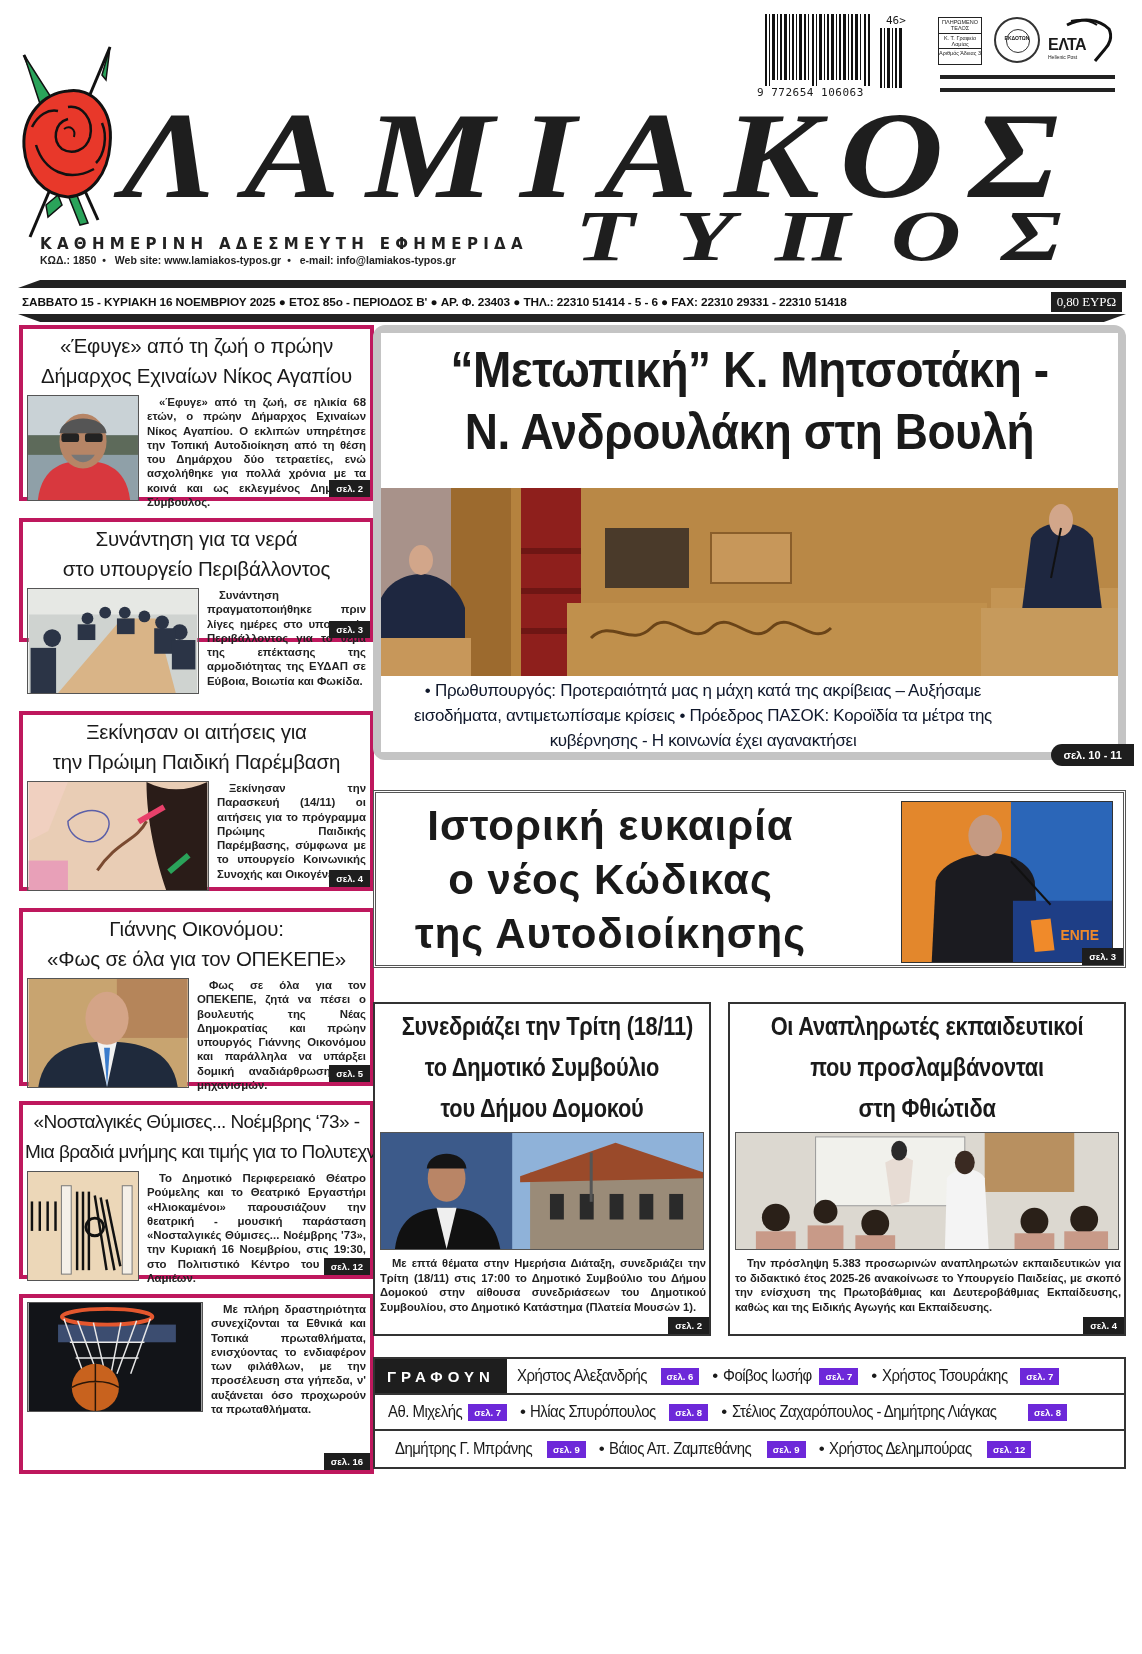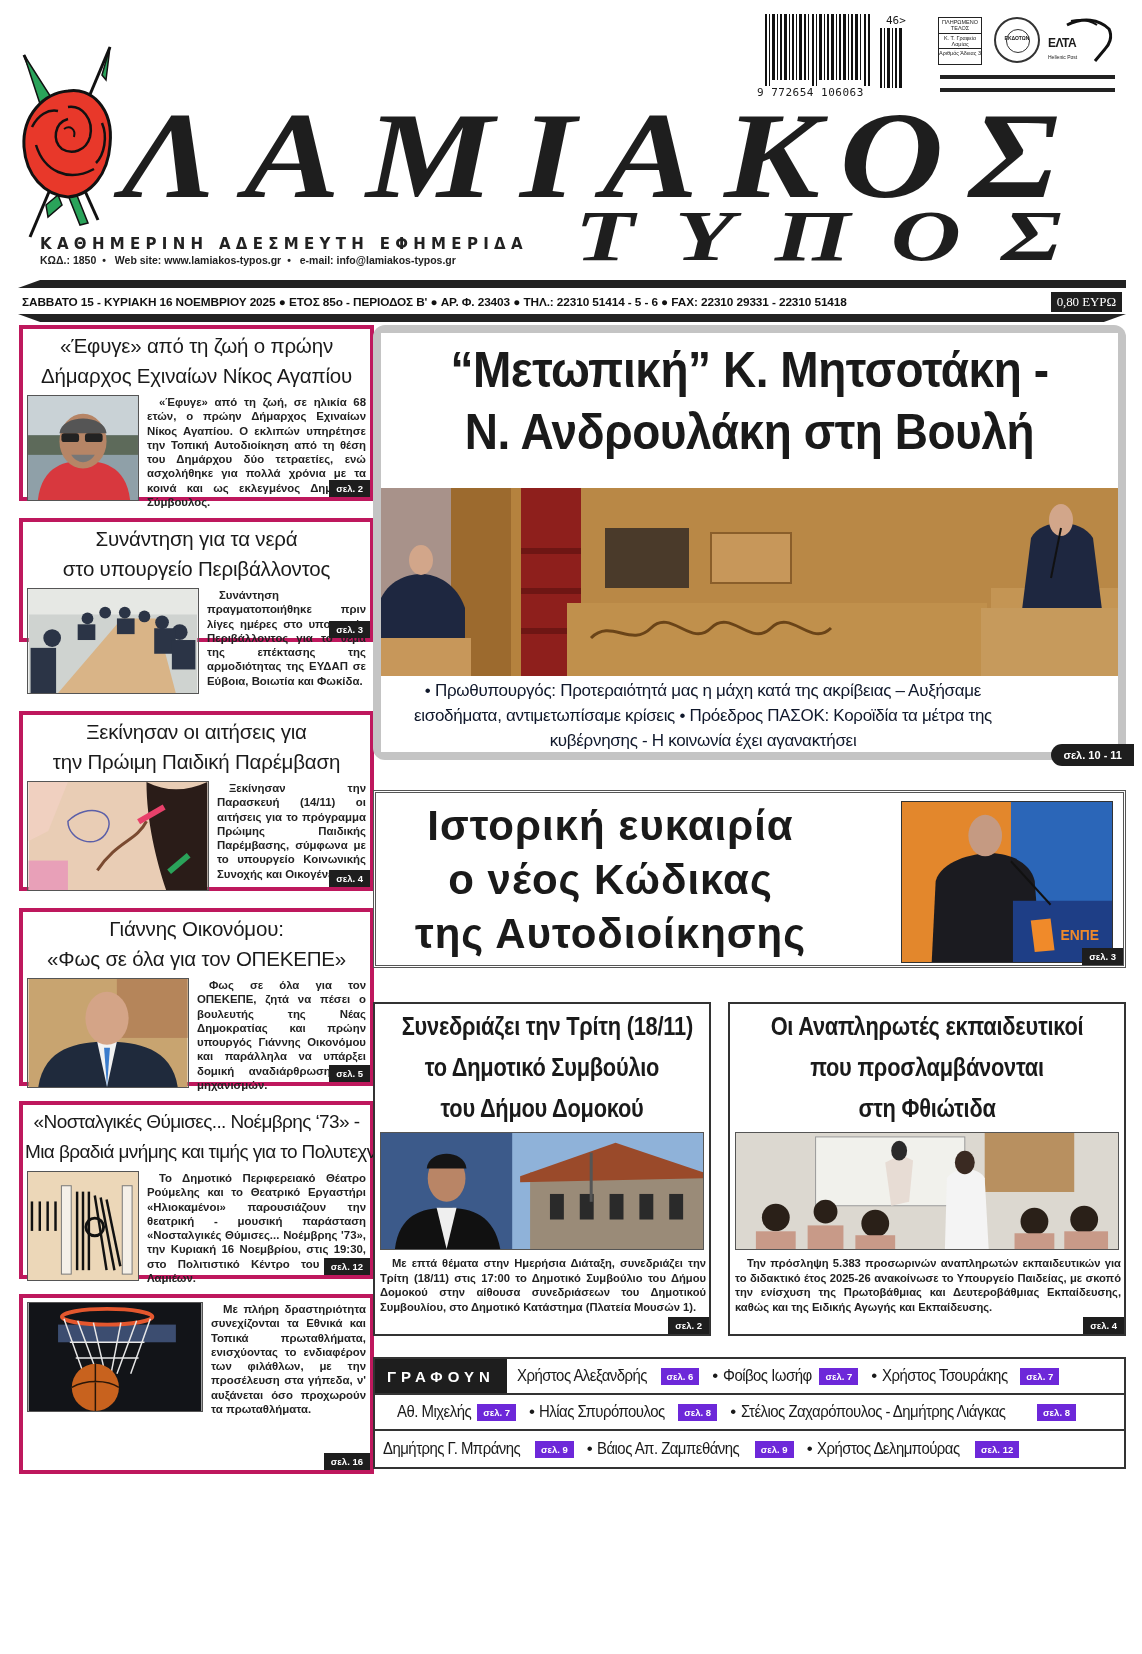--- a/index.html
+++ b/index.html
@@ -18,21 +18,21 @@
   .barcode { position: absolute; left: 765px; top: 14px; width: 105px; height: 72px; }
   .barcode-num { position: absolute; left: 757px; top: 86px; font-size: 11px; letter-spacing: 0.5px; font-family: "DejaVu Sans Mono", monospace; }
   .barcode2 { position: absolute; left: 880px; top: 28px; width: 22px; height: 60px; }
   .barcode2-num { position: absolute; left: 886px; top: 14px; font-size: 11px; font-family: "DejaVu Sans Mono", monospace; }
   .postal-box { position: absolute; left: 938px; top: 17px; width: 44px; height: 48px; border: 1px solid #222; font-size: 5.5px; text-align: center; line-height: 1.15; }
   .postal-box div { border-bottom: 1px solid #222; padding: 1px 0; }
   .postal-box div:last-child { border-bottom: none; }
   .stamp { position: absolute; left: 994px; top: 17px; width: 46px; height: 46px; border: 2px solid #333; border-radius: 50%; }
   .stamp::after { content: ""; position: absolute; left: 10px; top: 10px; width: 22px; height: 22px; border: 1.5px solid #333; border-radius: 50%; }
   .stamp-label { position: absolute; left: 1001px; top: 35px; font-size: 5px; font-weight: bold; width: 32px; text-align: center; z-index: 2; }
-  .elta { position: absolute; left: 1048px; top: 36px; font-size: 12px; font-weight: bold; letter-spacing: -0.5px; }
+  .elta { position: absolute; left: 1048px; top: 36px; font-size: 16px; font-weight: bold; letter-spacing: -0.5px; }
   .elta-sub { position: absolute; left: 1048px; top: 54px; font-size: 5px; }
   .elta-bird { position: absolute; left: 1065px; top: 15px; width: 50px; height: 50px; }
   .mast-rules { position: absolute; left: 940px; top: 75px; width: 175px; }
   .mast-rules div { height: 4px; background: #222; margin-bottom: 9px; }
 
   .rule-top { position: absolute; left: 18px; top: 280px; width: 1108px; height: 8px; background: #222; clip-path: polygon(2% 0, 100% 0, 100% 100%, 0 100%); }
   .dateline { position: absolute; left: 22px; top: 291px; width: 1100px; height: 22px; display: flex; align-items: center; font-size: 11.8px; font-weight: bold; white-space: nowrap; color: #111; letter-spacing: -0.1px; }
   .price { margin-left: auto; background: #1e1e1e; color: #fff; font-family: "Liberation Serif", serif; font-size: 13px; padding: 2px 6px; font-weight: normal; }
   .rule-bottom { position: absolute; left: 18px; top: 314px; width: 1108px; height: 8px; background: #222; clip-path: polygon(0 0, 100% 0, 98% 100%, 2% 100%); }
 
@@ -414,31 +414,31 @@
     <span class="wlabel">ΓΡΑΦΟΥΝ</span>
     <span class="wname">Χρήστος Αλεξανδρής</span>
     <span class="wtag">σελ. 6</span>
     <span class="wsep">•</span>
     <span class="wname">Φοίβος Ιωσήφ</span>
     <span class="wtag">σελ. 7</span>
     <span class="wsep">•</span>
     <span class="wname">Χρήστος Τσουράκης</span>
     <span class="wtag">σελ. 7</span>
   </div>
-  <div class="wrow" style="padding-left:22px;">
+  <div class="wrow" style="padding-left:13px;">
     <span class="wname">Αθ. Μιχελής</span>
     <span class="wtag">σελ. 7</span>
     <span class="wsep">•</span>
     <span class="wname">Ηλίας Σπυρόπουλος</span>
     <span class="wtag">σελ. 8</span>
     <span class="wsep">•</span>
     <span class="wname">Στέλιος Ζαχαρόπουλος - Δημήτρης Λιάγκας</span>
     <span class="wtag">σελ. 8</span>
   </div>
-  <div class="wrow" style="padding-left:8px;">
+  <div class="wrow" style="padding-left:20px;">
     <span class="wname">Δημήτρης Γ. Μπράνης</span>
     <span class="wtag">σελ. 9</span>
     <span class="wsep">•</span>
     <span class="wname">Βάιος Απ. Ζαμπεθάνης</span>
     <span class="wtag">σελ. 9</span>
     <span class="wsep">•</span>
     <span class="wname">Χρήστος Δελημπούρας</span>
     <span class="wtag">σελ. 12</span>
   </div>
 </section>

